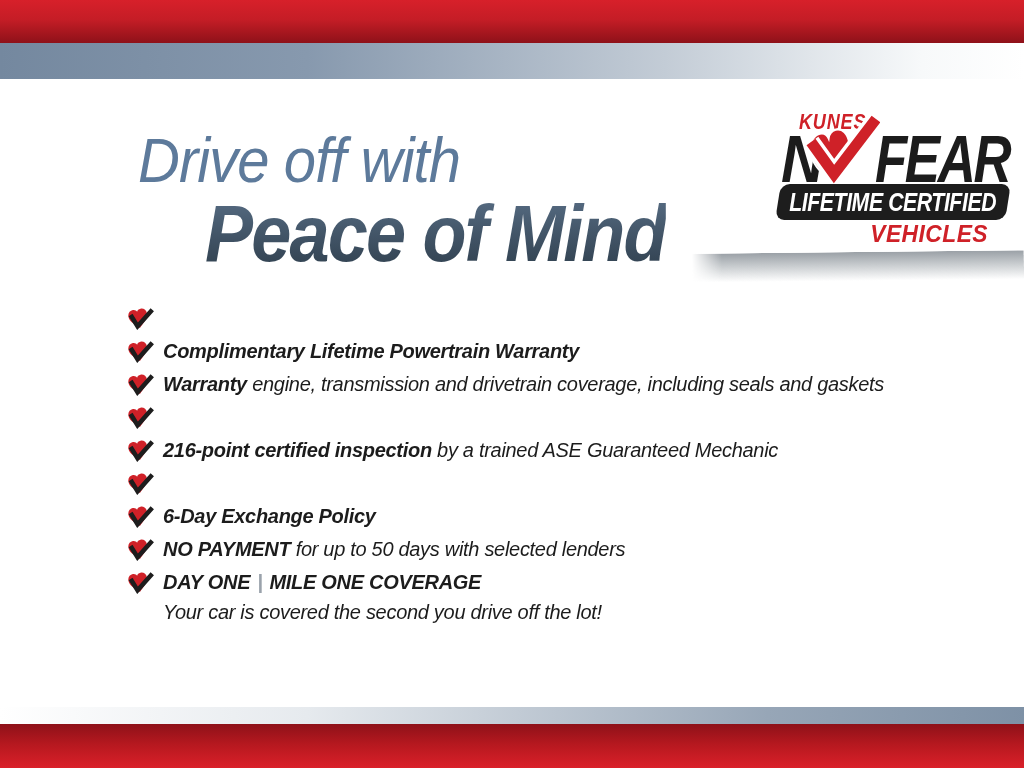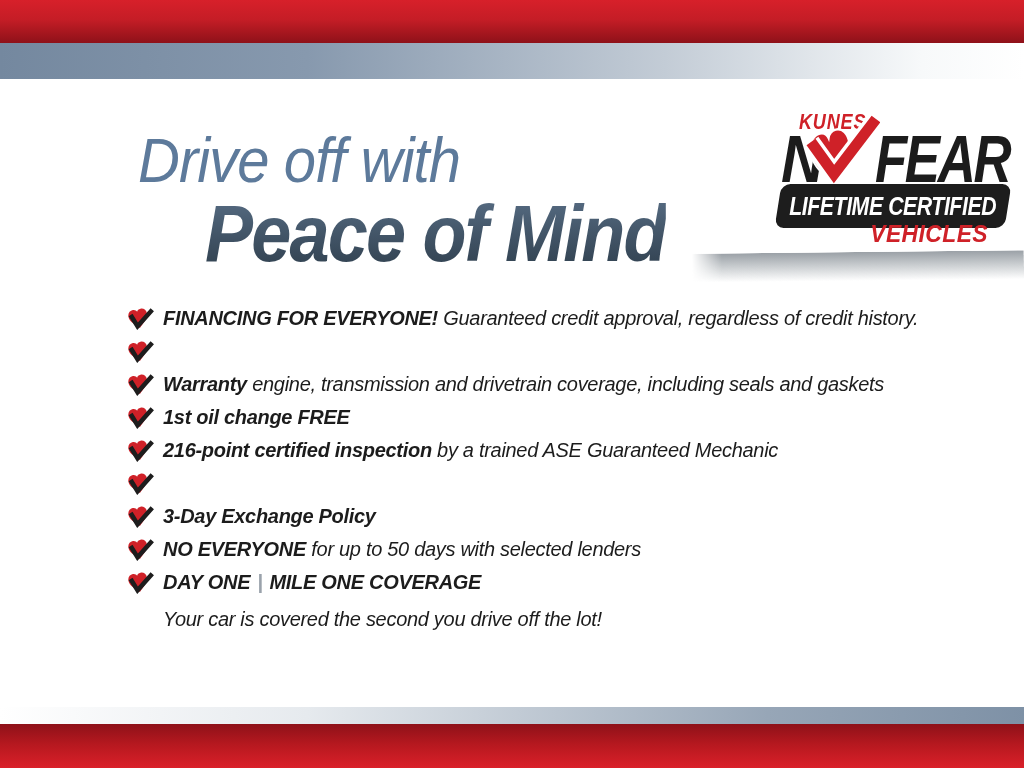--- a/index.html
+++ b/index.html
@@ -39,41 +39,41 @@
   .logo { position:absolute; left:778px; top:108px; width:232px; height:140px;text-decoration:underline; }
   .logo .kunes { position:absolute; left:21px; top:1px; font-size:22px; font-weight:700;
                  font-style:italic; color:#cf2128; letter-spacing:1px; white-space:nowrap;
                  transform:scaleX(0.82); transform-origin:left top; }
   .logo .n    { position:absolute; left:3px;  top:13px; font-size:66px; font-weight:700;
                 font-style:italic; color:#1c1c1c; transform:scaleX(0.9); transform-origin:left top; }
   .logo .fear { position:absolute; left:97px; top:13px; font-size:66px; font-weight:700;
                 font-style:italic; color:#1c1c1c; letter-spacing:-3px; white-space:nowrap;
                 transform:scaleX(0.8); transform-origin:left top; }
   .logo .sym  { position:absolute; left:28px; top:6px; width:74px; height:78px; }
-  .logo .banner { position:absolute; left:0; top:76px; width:230px; height:44px;
+  .logo .banner { position:absolute; left:0; top:76px; width:230px; height:36px;
                   display:flex; align-items:center; justify-content:center; }
   .logo .banner-bg { position:absolute; inset:0; background:#1d1d1d; border-radius:9px;
                      transform:skewX(-9deg); }
   .logo .banner-txt { position:relative; color:#fff; font-size:25px; font-weight:700;
                       font-style:italic; white-space:nowrap; letter-spacing:-0.5px;
                       transform:scaleX(0.85); }
   .logo .vehicles { position:absolute; right:22px; top:112px; font-size:24px; font-weight:700;
                     font-style:italic; color:#cf2128; letter-spacing:0.5px; white-space:nowrap;
                     transform:scaleX(0.95); transform-origin:right top; }
 
   
   .benefits { position:absolute; left:128px; top:308px; width:812px; list-style:none; }
   .row { display:flex; align-items:flex-start; gap:9px; margin-bottom:11px; }
   .hc  { width:26px; height:23px; flex:none; margin-top:-1px; }
   .btxt { font-size:20px; line-height:21px; font-style:italic; color:#1c1c1c;
           letter-spacing:-0.3px; white-space:nowrap; }
   .b   { font-weight:700; }
   .r   { font-weight:400; }
   .sep { color:#9aa2ab; font-weight:700; margin:0 7px; }
-  .subline { margin-left:35px; margin-top:15px; font-size:20px; line-height:21px;
+  .subline { margin-left:35px; margin-top:8px; font-size:20px; line-height:21px;
              font-style:italic; color:#1c1c1c; letter-spacing:-0.3px; }
 </style>
 </head>
 <body>
 
 <svg width="0" height="0" style="position:absolute" aria-hidden="true">
   <defs>
 
     <g id="hc-bullet">
       <path d="M20,36 C13,28.5 3,22 3,12.5 C3,6 7.5,2 13,2 C16.5,2 19,3.8 20,6.5 C21,3.8 23.5,2 27,2 C32.5,2 37,6 37,12.5 C37,22 27,28.5 20,36 Z" fill="#cf2128" transform="translate(-1,0) scale(0.64) rotate(-10 20 18)"></path>
@@ -110,61 +110,60 @@
       <span class="banner-txt">LIFETIME CERTIFIED</span>
     </div>
     <div class="vehicles">VEHICLES</div>
   </div>
 
   <ul class="benefits">
     <li class="row">
       <svg class="hc" viewBox="0 0 30 24">
           <use href="#hc-bullet"></use>
         </svg>
-      <div class="btxt"><span class="b">FINANCING FOR EVERYONE!</span><span class="r"> Guaranteed credit approval, regardless of credit history.</span></div>
     </li>
     <li class="row">
       <svg class="hc" viewBox="0 0 30 24">
           <use href="#hc-bullet"></use>
         </svg>
+      <div class="btxt"><span class="b">Complimentary Lifetime Powertrain Warranty</span><span class="r"></span></div>
     </li>
     <li class="row">
       <svg class="hc" viewBox="0 0 30 24">
           <use href="#hc-bullet"></use>
         </svg>
       <div class="btxt"><span class="b">Warranty</span><span class="r"> engine, transmission and drivetrain coverage, including seals and gaskets</span></div>
     </li>
     <li class="row">
       <svg class="hc" viewBox="0 0 30 24">
           <use href="#hc-bullet"></use>
         </svg>
-      <div class="btxt"><span class="b">1st oil change FREE</span><span class="r"></span></div>
     </li>
     <li class="row">
       <svg class="hc" viewBox="0 0 30 24">
           <use href="#hc-bullet"></use>
         </svg>
       <div class="btxt"><span class="b">216-point certified inspection</span><span class="r"> by a trained ASE Guaranteed Mechanic</span></div>
     </li>
     <li class="row">
       <svg class="hc" viewBox="0 0 30 24">
           <use href="#hc-bullet"></use>
         </svg>
     </li>
     <li class="row">
       <svg class="hc" viewBox="0 0 30 24">
           <use href="#hc-bullet"></use>
         </svg>
-      <div class="btxt"><span class="b">3-Day Exchange Policy</span><span class="r"></span></div>
+      <div class="btxt"><span class="b">6-Day Exchange Policy</span><span class="r"></span></div>
     </li>
     <li class="row">
       <svg class="hc" viewBox="0 0 30 24">
           <use href="#hc-bullet"></use>
         </svg>
-      <div class="btxt"><span class="b">NO EVERYONE</span><span class="r"> for up to 50 days with selected lenders</span></div>
+      <div class="btxt"><span class="b">NO PAYMENT</span><span class="r"> for up to 50 days with selected lenders</span></div>
     </li>
     <li>
       <div class="row" style="margin-bottom:8px">
         <svg class="hc" viewBox="0 0 30 24">
             <use href="#hc-bullet"></use>
           </svg>
         <div class="btxt"><span class="b">DAY ONE</span><span class="sep">|</span><span class="b">MILE ONE COVERAGE</span></div>
       </div>
       <div class="subline">Your car is covered the second you drive off the lot!</div>
     </li>

